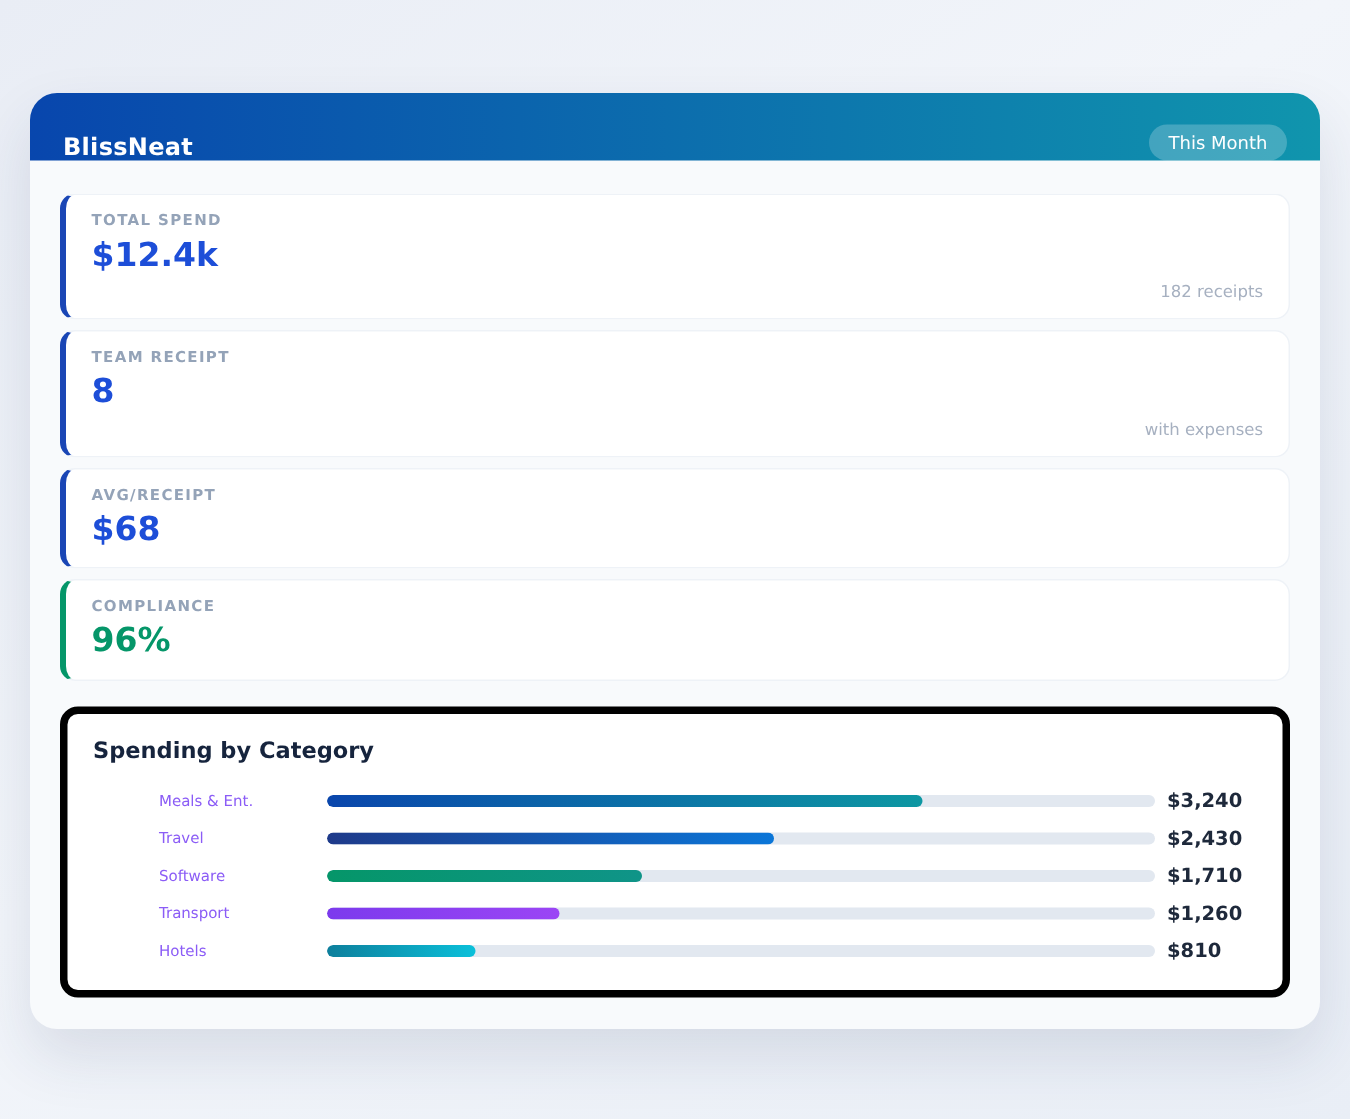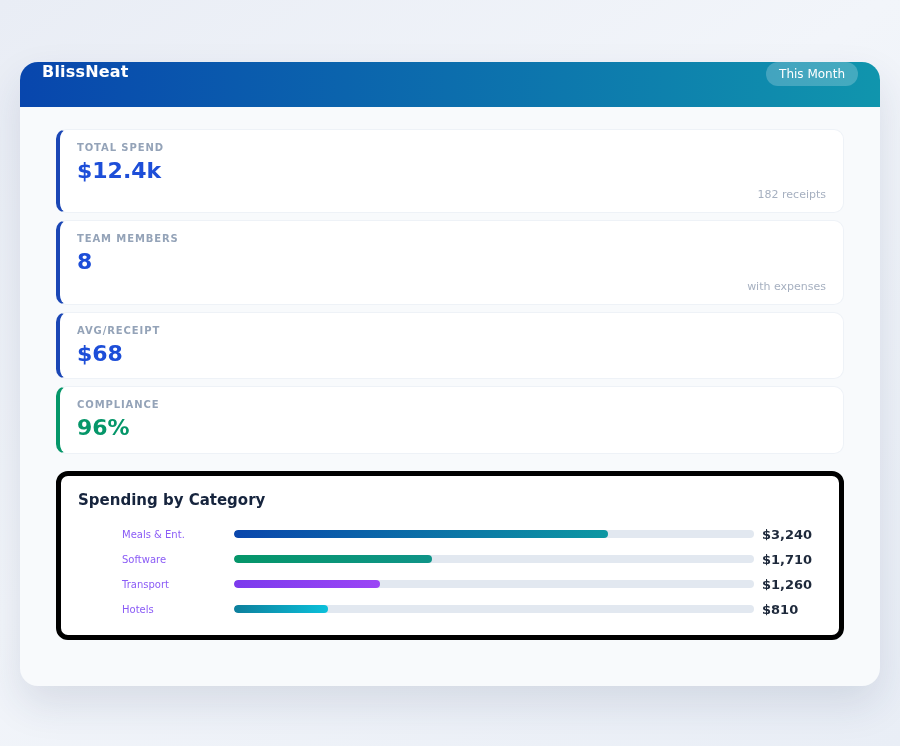--- a/index.html
+++ b/index.html
@@ -8,30 +8,30 @@
     font-family:"DejaVu Sans", sans-serif;
     background:linear-gradient(145deg,#e9edf5 0%,#f2f5fa 45%,#e9eef6 100%);
     position:relative;
   }
   .app {
     position:absolute; left:20px; top:62px; width:860px; height:624px;
     background:#f8fafc; border-radius:18px; overflow:hidden;
     box-shadow:0 18px 40px rgba(30,50,90,.12);
   }
   .app-header {
-    height:45px; display:flex; align-items:flex-start; justify-content:space-between;
+    height:45px; display:flex; align-items:flex-end; justify-content:space-between;
     padding:0 22px;
   }
   .app-title { color:#ffffff; font-size:16px; font-weight:bold; letter-spacing:.2px; }
   .badge {
     background:rgba(255,255,255,.22); color:#ffffff; font-size:12px; font-weight:normal;
     padding:5px 13px; border-radius:13px; border:none; cursor:pointer;
     font-family:"DejaVu Sans", sans-serif;
   }
-  .content { padding:22px 36px 18px; }
+  .content { padding:22px 20px 18px; }
   .stat-card {
     background:#ffffff; border:1px solid #eef2f7; border-left:4px solid #1a46b5;
     border-radius:10px; padding:12px 17px 11px; margin-bottom:7px;
   }
   .stat-label { font-size:10px; font-weight:bold; letter-spacing:.9px; color:#94a3b8; }
   .stat-value { font-size:22px; font-weight:bold; color:#1d4ed8; margin-top:5px; line-height:1.2; }
   .stat-sub { font-size:11px; color:#a6b0c0; margin-top:4px;text-align:right; }
   .chart-card {
     background:#ffffff; border:5px solid #000000; border-radius:12px;
     padding:15px 17px 13px; margin-top:17px;
@@ -55,21 +55,21 @@
 
   <div class="content">
 
     <div class="stat-card" style="border-left-color: rgb(26, 70, 181);">
       <div class="stat-label">TOTAL SPEND</div>
       <div class="stat-value" style="color: rgb(29, 78, 216);">$12.4k</div>
       <div class="stat-sub">182 receipts</div>
     </div>
 
     <div class="stat-card" style="border-left-color: rgb(26, 70, 181);">
-      <div class="stat-label">TEAM MEMBERS</div>
+      <div class="stat-label">TEAM RECEIPT</div>
       <div class="stat-value" style="color: rgb(29, 78, 216);">8</div>
       <div class="stat-sub">with expenses</div>
     </div>
 
     <div class="stat-card" style="border-left-color: rgb(26, 70, 181);">
       <div class="stat-label">AVG/RECEIPT</div>
       <div class="stat-value" style="color: rgb(29, 78, 216);">$68</div>
     </div>
 
     <div class="stat-card" style="border-left-color: rgb(5, 150, 105);">
@@ -81,20 +81,27 @@
       <div class="chart-title">Spending by Category</div>
 
       <div class="chart-row">
         <div class="row-label">Meals &amp; Ent.</div>
         <div class="bar-track" style="background: rgb(226, 232, 240);">
             <div class="bar-fill" style="width: 72%; background: linear-gradient(90deg, rgb(10, 70, 172), rgb(13, 151, 162));"></div>
           </div>
         <div class="row-value">$3,240</div>
       </div>
 
+      <div class="chart-row">
+        <div class="row-label">Travel</div>
+        <div class="bar-track" style="background: rgb(226, 232, 240);">
+            <div class="bar-fill" style="width: 54%; background: linear-gradient(90deg, rgb(30, 58, 138), rgb(11, 118, 216));"></div>
+          </div>
+        <div class="row-value">$2,430</div>
+      </div>
 
       <div class="chart-row">
         <div class="row-label">Software</div>
         <div class="bar-track" style="background: rgb(226, 232, 240);">
             <div class="bar-fill" style="width: 38%; background: linear-gradient(90deg, rgb(5, 150, 105), rgb(15, 148, 136));"></div>
           </div>
         <div class="row-value">$1,710</div>
       </div>
 
       <div class="chart-row">

